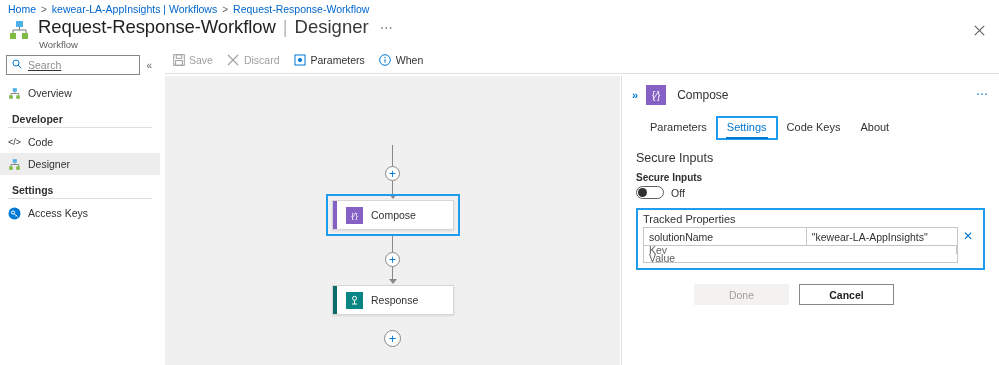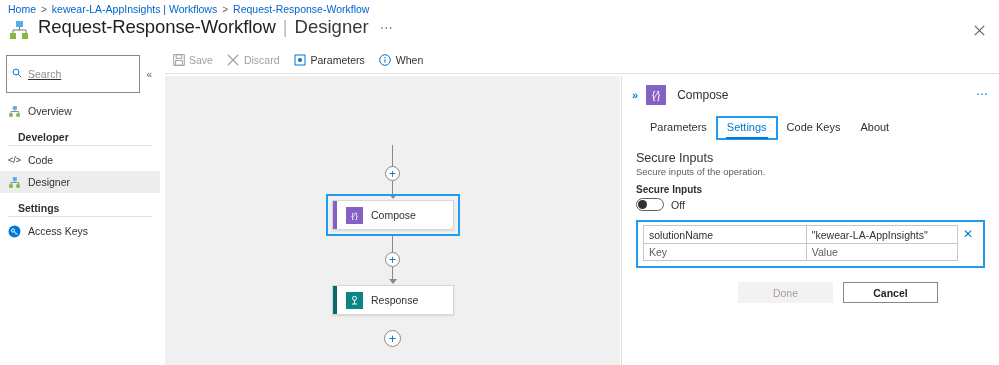--- a/index.html
+++ b/index.html
@@ -43,40 +43,40 @@
     cursor: pointer; color: #605e5c;
   }
 
   
   .sidebar {
     position: absolute; left: 0; top: 52px; width: 160px; height: 313px;
     background: #fff; padding: 0;
   }
   .search-row { display:flex; align-items:center; padding: 3px 6px 0 6px; gap: 4px;}
   .search-box {
-    flex: 1; height: 38px; border: 1px solid #8a8886; background: #fff;
+    flex: 1; height: 20px; border: 1px solid #8a8886; background: #fff;
     display: flex; align-items: center; gap: 4px; padding: 0 5px; text-decoration: underline;
   }
   .search-box .mag { color:#0078d4; font-size: 10px; line-height:1;}
   .search-box input {
     border: none; outline: none; font-size: 10.5px; color:#605e5c;
     font-family: "Liberation Sans", sans-serif; width: 100%; background: transparent;
   }
   .search-box input::placeholder { color: #8d8d8d; }
   .collapse-chev { color:#605e5c; font-size: 10px; cursor:pointer; padding: 0 2px;}
 
   .nav-item {
     display: flex; align-items: center; gap: 7px;
     height: 22px; padding: 0 8px; font-size: 10.5px; color: #323130; cursor: pointer;
   }
   .nav-item.selected { background: #ededed; }
   .nav-item .nav-ico { width: 13px; height: 13px; display:flex; align-items:center; justify-content:center; flex:none;}
   .nav-group-label {
     font-size: 10.5px; font-weight: bold; color: #323130;
-    padding: 0 18px; margin-top: 9px; margin-bottom: 2px;
+    padding: 0 12px; margin-top: 9px; margin-bottom: 2px;
   }
   .nav-divider { height:1px; background: #e1dfdd; margin: 1px 8px 3px 8px; }
 
   
   .toolbar {
     position: absolute; left: 165px; top: 53px; width: 834px; height: 19px;
     display: flex; align-items: flex-start; gap: 14px; padding-left: 7px;
   }
   .tb-item { display:flex; align-items:center; gap:4px; font-size: 10.5px; cursor: pointer; }
   .tb-item.disabled { color: #a19f9d; cursor: default; }
@@ -157,39 +157,39 @@
   .toggle-text { font-size: 10.5px; color:#323130; }
 
   .tracked-box {
     margin-top: 9px; border: 2px solid #1f9cf0; padding: 3px 5px 5px 5px;
     position: relative;
   }
   .tracked-label { font-size: 11px; color: #323130; margin-bottom: 2px; }
   .grid { display: flex; align-items: flex-start; }
   .grid-table { flex: 1; border: 1px solid #c8c6c4; }
   .grid-row { display:flex; height: 17px; justify-content: center; }
-  .grid-row + .grid-row { border-top: 1px solid #c8c6c4; }
+  .grid-row + .grid-row { border-top: 1px solid #c8c6c4; flex-direction: column; }
   .grid-cell {
     flex: 1; display:flex; align-items:center; padding: 0 5px;
     font-size: 10.5px; color: #323130; overflow:hidden; white-space:nowrap;
   }
   .grid-cell.key { border-right: 1px solid #c8c6c4; flex: 0 0 52%; }
   .grid-cell.placeholder { color: #605e5c; }
   .row-delete {
     width: 20px; display:flex; align-items:center; justify-content:center;
     color: #0078d4; font-size: 12px; cursor:pointer; height: 17px;
   }
 
   .panel-actions { display:flex; gap: 10px; margin-top: 14px; padding-left: 58px;}
   .btn {
     width: 95px; height: 21px; font-size: 10.5px;
     display:flex; align-items:center; justify-content:center;
     font-family: "Liberation Sans", sans-serif;
   }
-  .btn.done { background: #f3f2f1; color: #a19f9d; border: 1px solid #f3f2f1; cursor: default; margin-left: 44px;}
+  .btn.done { background: #f3f2f1; color: #a19f9d; border: 1px solid #f3f2f1; cursor: default;}
   .btn.cancel { background: #fff; color: #201f1e; border: 1px solid #8a8886; cursor: pointer; font-weight: bold;}
 </style>
 </head>
 <body>
 
 <div class="root">
 
   <div class="breadcrumb">
     <span class="crumb">Home</span>
     <span class="sep">&gt;</span>
@@ -207,20 +207,21 @@
         <rect x="14" y="14" width="6" height="6" fill="#7fba42"></rect>
       </svg>
     </span>
     <div class="title-block">
       <div class="title-line">
         <span class="title-main">Request-Response-Workflow</span>
         <span class="title-sep">|</span>
         <span class="title-sub2">Designer</span>
         <span class="title-ellipsis">⋯</span>
       </div>
+      <span class="subtitle">Workflow</span>
     </div>
   </div>
 
   <div class="close-btn">
     <svg width="11" height="11" viewBox="0 0 11 11">
       <path d="M0.8 0.8 L10.2 10.2 M10.2 0.8 L0.8 10.2" stroke="#605e5c" stroke-width="1.1"></path>
     </svg>
   </div>
 
   <div class="sidebar">
@@ -384,30 +385,30 @@
       <div class="tab">
         <span>Code Keys</span>
       </div>
       <div class="tab">
         <span>About</span>
       </div>
     </div>
 
     <div class="panel-body">
       <div class="sec-title">Secure Inputs</div>
-      <div class="sec-desc">Secure inputs of the operation.</div>
       <div class="field-label">Secure Inputs</div>
       <div class="toggle-row">
         <div class="toggle">
           <span class="knob"></span>
         </div>
         <span class="toggle-text">Off</span>
       </div>
 
       <div class="tracked-box">
+        <div class="tracked-label">Tracked Properties</div>
         <div class="grid">
           <div class="grid-table">
             <div class="grid-row">
               <div class="grid-cell key">solutionName</div>
               <div class="grid-cell">"kewear-LA-AppInsights"</div>
             </div>
             <div class="grid-row">
               <div class="grid-cell key placeholder">Key</div>
               <div class="grid-cell placeholder">Value</div>
             </div>

